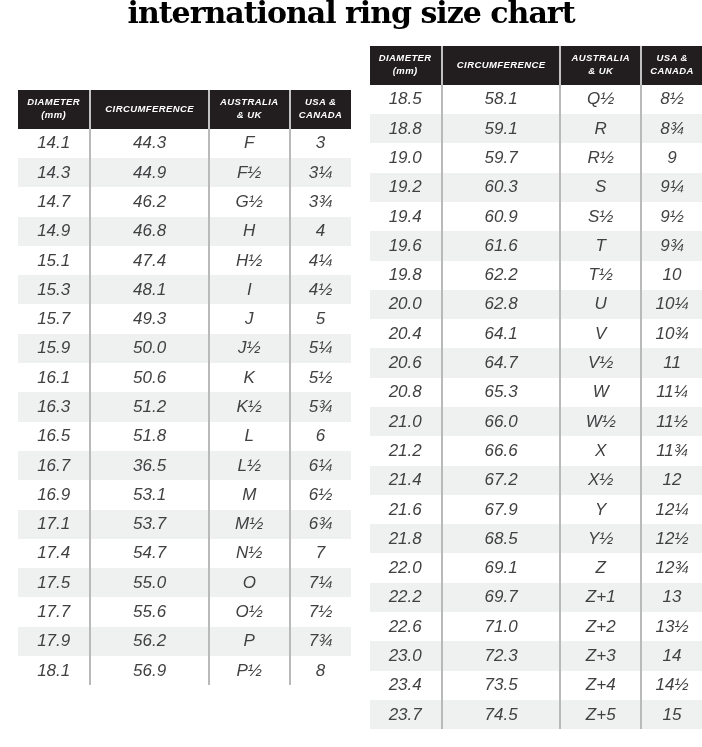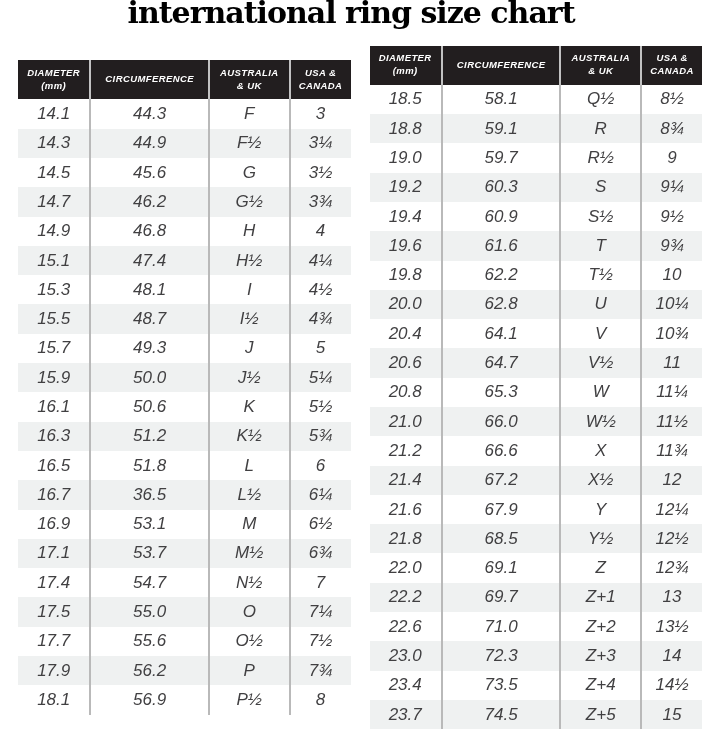--- a/index.html
+++ b/index.html
@@ -113,26 +113,20 @@
             <td>F</td>
             <td>3</td>
           </tr>
           <tr>
             <td>14.3</td>
             <td>44.9</td>
             <td>F½</td>
             <td>3¼</td>
           </tr>
           <tr>
-            <td>14.5</td>
-            <td>45.6</td>
-            <td>G</td>
-            <td>3½</td>
-          </tr>
-          <tr>
             <td>14.7</td>
             <td>46.2</td>
             <td>G½</td>
             <td>3¾</td>
           </tr>
           <tr>
             <td>14.9</td>
             <td>46.8</td>
             <td>H</td>
             <td>4</td>
@@ -141,26 +135,20 @@
             <td>15.1</td>
             <td>47.4</td>
             <td>H½</td>
             <td>4¼</td>
           </tr>
           <tr>
             <td>15.3</td>
             <td>48.1</td>
             <td>I</td>
             <td>4½</td>
-          </tr>
-          <tr>
-            <td>15.5</td>
-            <td>48.7</td>
-            <td>I½</td>
-            <td>4¾</td>
           </tr>
           <tr>
             <td>15.7</td>
             <td>49.3</td>
             <td>J</td>
             <td>5</td>
           </tr>
           <tr>
             <td>15.9</td>
             <td>50.0</td>

